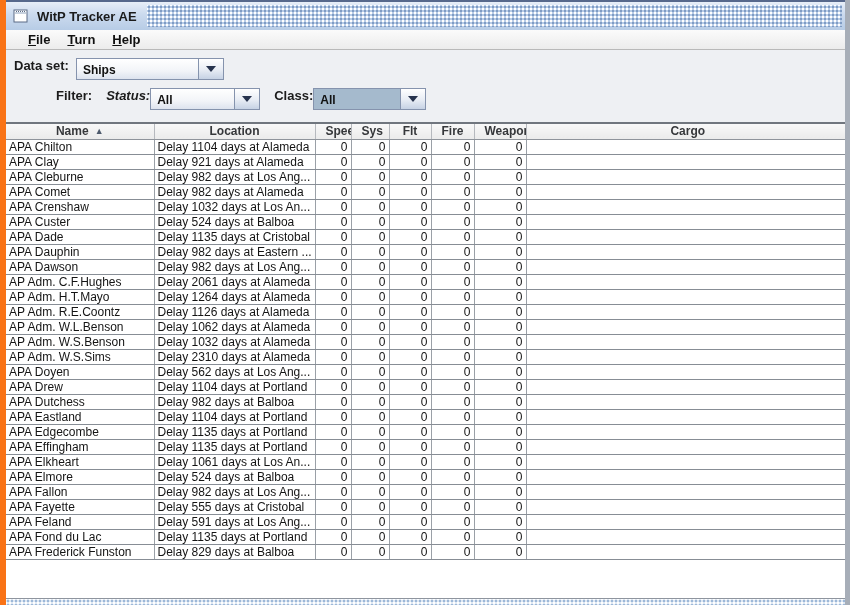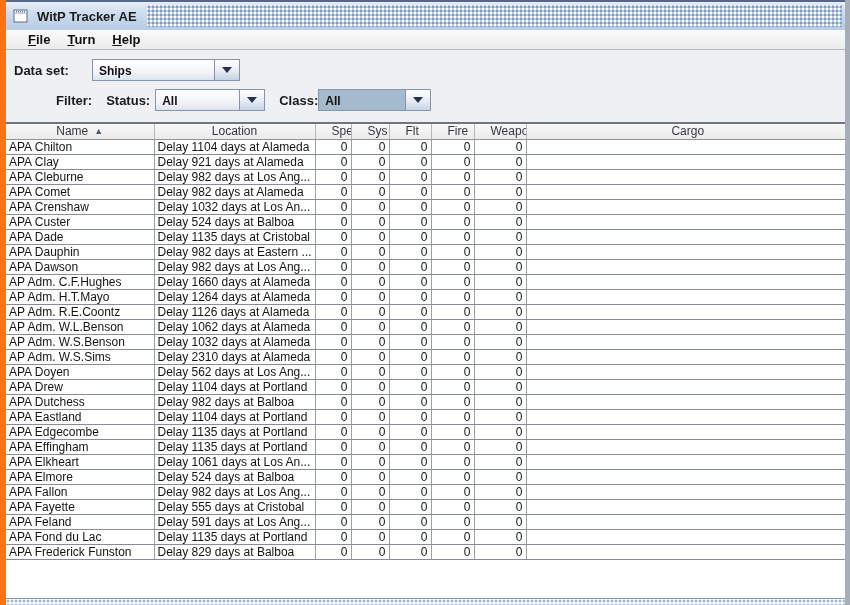--- a/index.html
+++ b/index.html
@@ -33,21 +33,21 @@
   .menubar {
     height: 20px; display: flex; align-items: center; padding-left: 22px;
     background: linear-gradient(180deg, #fbfbfb, #ececec);
     border-bottom: 1px solid #b9b9b9;
   }
   .menu-item { font-size: 13px; font-weight: bold; color: #111; margin-right: 17px; cursor: default; }
   .menu-item .mn { text-decoration: underline; }
 
   
   .panel { height: 72px; background: #eef0f3; padding: 8px 0 0 8px; }
-  .panel-row { display: flex; align-items: center; height: 24px; }
+  .panel-row { display: flex; align-items: flex-start; height: 24px; }
   .panel-row.first { margin-bottom: 6px; }
   .lbl { font-size: 13px; font-weight: bold; color: #1b1b1b; white-space: nowrap; }
 
   .combo {
     height: 22px; display: flex; align-items: stretch;
     border: 1px solid #8593ad; background: #fff; cursor: default;
   }
   .combo .val {
     flex: 1; font-size: 12px; font-weight: bold; color: #111;
     padding: 4px 0 0 6px; background: linear-gradient(180deg, #ffffff 0%, #f2f4f8 60%, #dde3ee 100%);
@@ -61,24 +61,24 @@
   }
   .caret {
     width: 0; height: 0; border-left: 5px solid transparent; border-right: 5px solid transparent;
     border-top: 6px solid #27334e; display: inline-block;
   }
 
   
   .table-area { height: 476px; border-top: 2px solid #70767e; overflow: hidden; background: #fff; }
   table.ships { border-collapse: collapse; table-layout: fixed; width: 843px; }
   .ships th {
-    height: 15px; font-size: 12px; font-weight: normal; color: #36383b;
+    height: 15px; font-size: 12px; font-weight: bold; color: #36383b;
     background: linear-gradient(180deg, #f8f8f8, #ebebeb);
     border-right: 1px solid #b6b9be; border-bottom: 1px solid #8f949b;
-    text-align: center; white-space: nowrap; overflow: hidden; padding: 0 16px;
+    text-align: center; white-space: nowrap; overflow: hidden; padding: 0 10px;
   }
   .ships th:last-child { border-right: none; }
   .ships td {
     height: 15px; font-size: 12px; color: #141414; background: #fff;
     border-right: 1px solid #9aa0a7; border-bottom: 1px solid #878d95;
     padding: 0 3px; white-space: nowrap; overflow: hidden;
   }
   .ships td:last-child { border-right: none; }
   .ships td.num { text-align: right; }
   .sort-icon { font-size: 9px; color: #4e5a6c; margin-left: 6px; vertical-align: 1px; }
@@ -116,30 +116,30 @@
 
   <div class="menubar">
     <span class="menu-item"><span class="mn">F</span><span>ile</span></span>
     <span class="menu-item"><span class="mn">T</span><span>urn</span></span>
     <span class="menu-item"><span class="mn">H</span><span>elp</span></span>
   </div>
 
   <div class="panel">
     <div class="panel-row first">
       <span class="lbl" style="margin-right:7px;">Data set:</span>
-      <div class="combo" style="width:148px;margin-left:16px;">
+      <div class="combo" style="width:148px;">
         <span class="val">Ships</span>
         <span class="btn">
             <span class="caret"></span>
           </span>
       </div>
     </div>
     <div class="panel-row">
       <span class="lbl" style="margin-left:2px; margin-right:14px;padding-left:40px;">Filter:</span>
-      <span class="lbl" style="margin-right:5px;">Status:</span>
+      <span class="lbl" style="font-style:italic;">Status:</span>
       <div class="combo" style="width:110px; margin-right:14px;">
         <span class="val">All</span>
         <span class="btn">
             <span class="caret"></span>
           </span>
       </div>
       <span class="lbl" style="">Class:</span>
       <div class="combo selected" style="width:113px;">
         <span class="val">All</span>
         <span class="btn">
@@ -269,21 +269,21 @@
             <td class="num">0</td>
             <td class="num">0</td>
             <td class="num">0</td>
             <td class="num">0</td>
             <td class="num">0</td>
             <td></td>
           </tr>
 
           <tr>
             <td>AP Adm. C.F.Hughes</td>
-            <td>Delay 1660 days at Alameda</td>
+            <td>Delay 2061 days at Alameda</td>
             <td class="num">0</td>
             <td class="num">0</td>
             <td class="num">0</td>
             <td class="num">0</td>
             <td class="num">0</td>
             <td></td>
           </tr>
 
           <tr>
             <td>AP Adm. H.T.Mayo</td>

